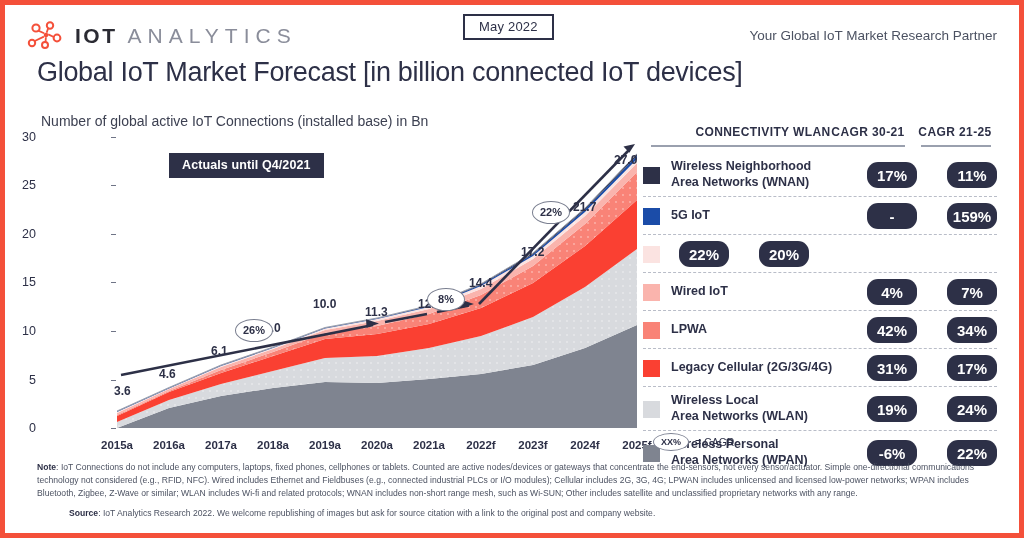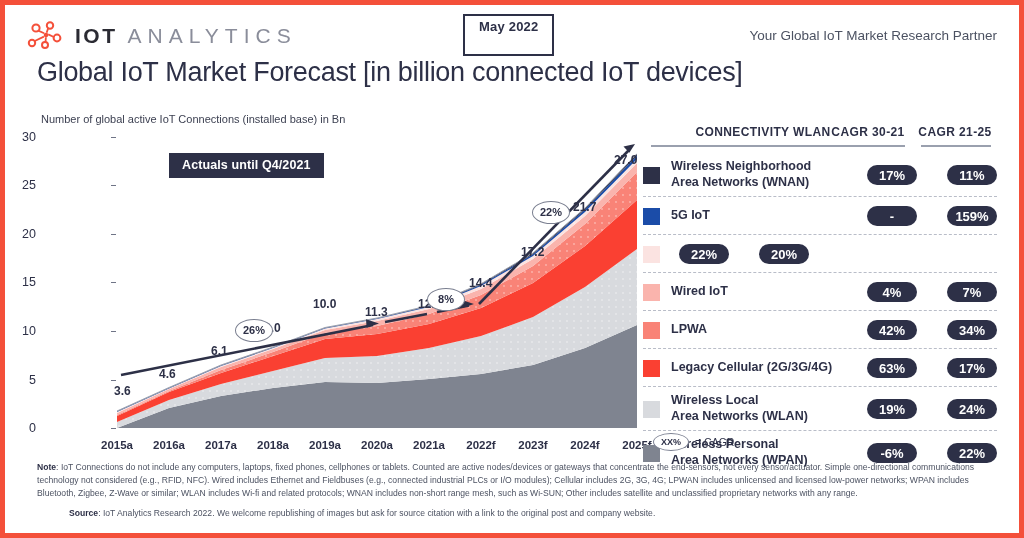--- a/index.html
+++ b/index.html
@@ -18,32 +18,32 @@
   }
   
   #header { position:absolute; left:0; top:0; width:1014px; height:46px; }
   #logo { position:absolute; left:22px; top:16px; display:flex; align-items:center; gap:10px; }
   #logo svg { display:block; }
   .logo-iot { font-size:21px; font-weight:bold; letter-spacing:2.5px; color:#2b2b33; font-family:"Liberation Sans",sans-serif; }
   .logo-analytics { font-size:21px; font-weight:300; letter-spacing:6px; color:#8a8d9a; font-family:"Liberation Sans",sans-serif; }
   #date-badge {
     position:absolute; left:458px; top:9px;
     border:2px solid #2d3047; background:#fff;
-    padding:3px 14px 20px 14px;
-    font-size:13px; font-weight:bold; color:#2d3047;
+    padding:3px 14px 4px 14px;
+    font-size:13px; font-weight:normal; color:#2d3047;
     letter-spacing:.2px;
   }
   #tagline { position:absolute; right:22px; top:23px; font-size:13.5px; color:#4c5262; }
 
   
   #title {
     position:absolute; left:32px; top:52px;
     font-size:27px; font-weight:normal; color:#2d3047; letter-spacing:-0.3px;
   }
-  #subtitle { position:absolute; left:36px; top:108px; font-size:11px; color:#3d4152; }
+  #subtitle { position:absolute; left:36px; top:108px; font-size:14px; color:#3d4152; }
 
   
   #chart { position:absolute; left:36px; top:122px; width:596px; height:320px; }
   #plot  { position:absolute; left:76px; top:10px; width:520px; height:300px; }
   #plot svg { display:block; }
 
   .ylab {
     position:absolute; right:601px; width:44px; text-align:right;
     font-size:12.5px; color:#2d3047;
   }
@@ -82,22 +82,22 @@
     position:absolute; font-size:12px; font-weight:bold; color:#2d3047;
     letter-spacing:.4px; text-align:center;
   }
   .hrule { position:absolute; height:2px; background:#9aa0ae; }
 
   .lrow { position:relative; display:flex; align-items:center; height:38px; }
   .lrow.tall { height:44px; }
   .sw { width:17px; height:17px; flex:0 0 17px; margin-right:11px; }
   .lname { flex:1 1 auto; font-size:12.5px; font-weight:bold; color:#2d3047; line-height:1.25; }
   .pill {
-    width:50px; height:20px; border-radius:11px; background:#2d3047;
-    color:#fff; font-size:13px; font-weight:bold;
+    width:50px; height:26px; border-radius:11px; background:#2d3047;
+    color:#fff; font-size:15px; font-weight:bold;
     display:flex; align-items:center; justify-content:center;
     flex:0 0 50px;
   }
   .pill.c1 { margin-left:8px; margin-right:30px; }
   .pill.c2 { margin-right:6px; }
   .dashrule { position:absolute; left:0; right:6px; bottom:0; border-top:1px dashed #b9bdc8; }
 
   #cagr-key { position:absolute; left:648px; top:428px; display:flex; align-items:center; gap:6px; }
   #cagr-key .kb {
     border:1.2px solid #7a7f90; border-radius:50%;
@@ -284,21 +284,21 @@
       <span class="sw" style="background:#f98377;"></span>
       <span class="lname">LPWA</span>
       <span class="pill c1">42%</span>
       <span class="pill c2">34%</span>
       <span class="dashrule"></span>
     </div>
 
     <div class="lrow">
       <span class="sw" style="background:#fa4032;"></span>
       <span class="lname">Legacy Cellular (2G/3G/4G)</span>
-      <span class="pill c1">63%</span>
+      <span class="pill c1">31%</span>
       <span class="pill c2">17%</span>
       <span class="dashrule"></span>
     </div>
 
     <div class="lrow tall">
       <span class="sw" style="background:#d8dade;"></span>
       <span class="lname">
         <span>Wireless Local</span><br>
         <span>Area Networks (WLAN)</span>
       </span>

